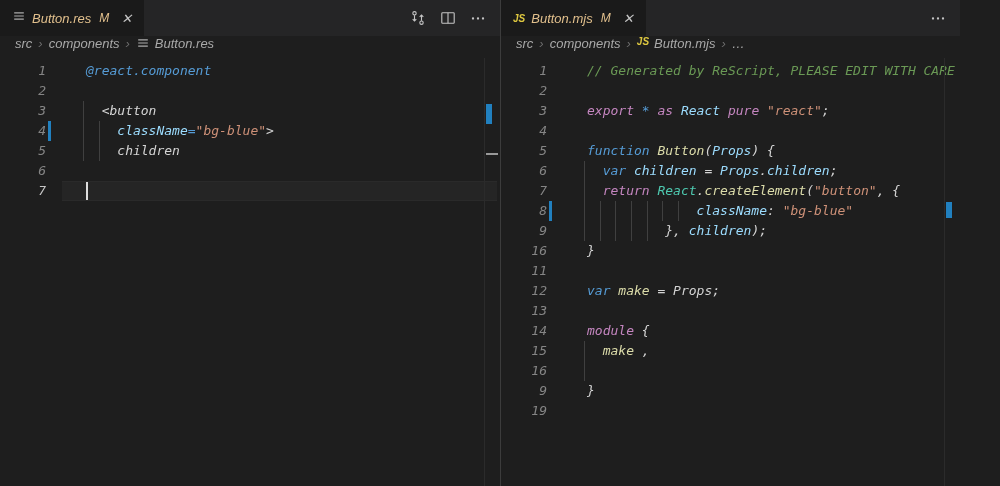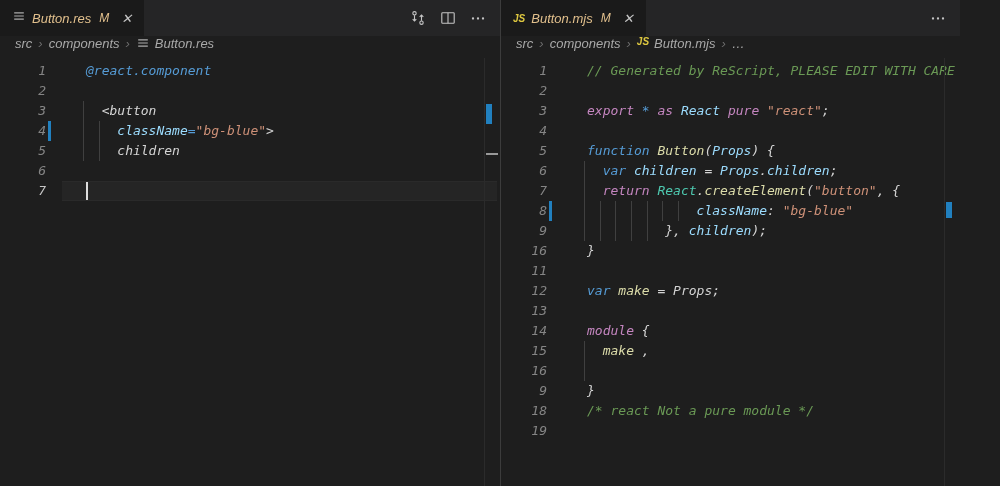--- a/index.html
+++ b/index.html
@@ -165,20 +165,19 @@
         <div class="line"><span class="ln">8</span><span class="gmark"></span><span class="lc"><span class="guide" style="left: -3px;"></span><span class="guide" style="left: 13px;"></span><span class="guide" style="left: 28px;"></span><span class="guide" style="left: 44px;"></span><span class="guide" style="left: 60px;"></span><span class="guide" style="left: 75px;"></span><span class="guide" style="left: 91px;"></span><span class="t-fg">              </span><span class="t-vb">className</span><span class="t-fg">: </span><span class="t-str">"bg-blue"</span></span></div>
         <div class="line"><span class="ln">9</span><span class="lc"><span class="guide" style="left: -3px;"></span><span class="guide" style="left: 13px;"></span><span class="guide" style="left: 28px;"></span><span class="guide" style="left: 44px;"></span><span class="guide" style="left: 60px;"></span><span class="t-fg">          }, </span><span class="t-vb">children</span><span class="t-fg">);</span></span></div>
         <div class="line"><span class="ln">16</span><span class="lc"><span class="t-fg">}</span></span></div>
         <div class="line"><span class="ln">11</span><span class="lc"></span></div>
         <div class="line"><span class="ln">12</span><span class="lc"><span class="t-kb">var </span><span class="t-fn">make </span><span class="t-fg">= </span><span class="t-fg">Props;</span></span></div>
         <div class="line"><span class="ln">13</span><span class="lc"></span></div>
         <div class="line"><span class="ln">14</span><span class="lc"><span class="t-kp">module </span><span class="t-fg">{</span></span></div>
         <div class="line"><span class="ln">15</span><span class="lc"><span class="guide" style="left: -3px;"></span><span class="t-fg">  </span><span class="t-fn">make </span><span class="t-fg">,</span></span></div>
         <div class="line"><span class="ln">16</span><span class="lc"><span class="guide" style="left: -3px;"></span></span></div>
         <div class="line"><span class="ln">9</span><span class="lc"><span class="t-fg">}</span></span></div>
-        <div class="line"><span class="ln">18</span><span class="lc"><span class="t-cmt">/* react Not a pure module */</span></span></div>
         <div class="line"><span class="ln">19</span><span class="lc"></span></div>
         <div class="ruler">
           <div class="ov-modified" style="top: 144px; height: 16px;"></div>
         </div>
       </div>
   </section>
 </div>
 
 </body></html>

